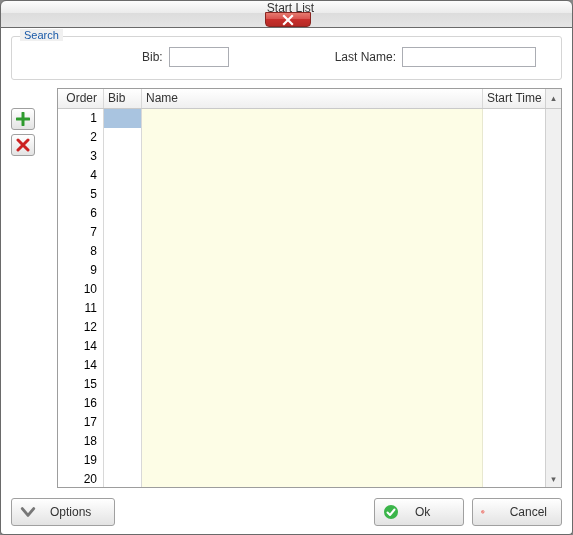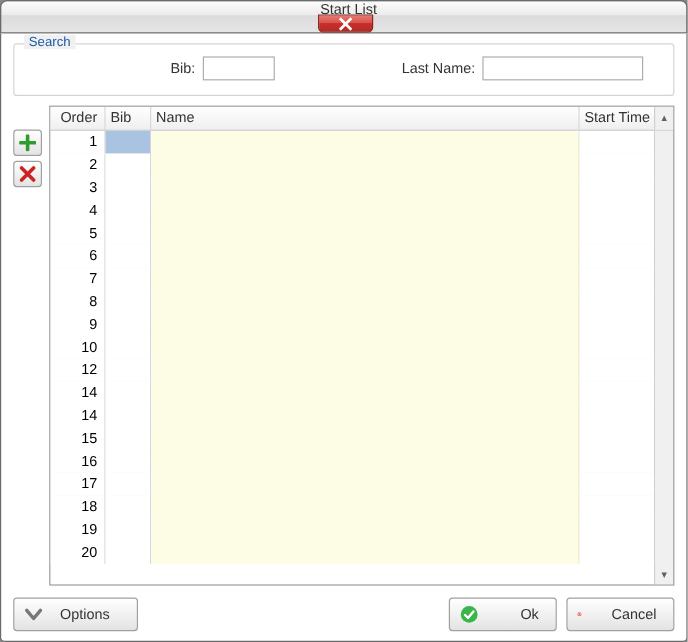--- a/index.html
+++ b/index.html
@@ -76,21 +76,21 @@
     .ln-label { margin-left: 100px; }
     .ln-input { width: 134px; }
     .text-input {
       height: 20px;
       border: 1px solid #abadb3;
       background: #fff;
       padding: 1px 3px;
       font-size: 12px;
     }
     
-    .main-area { display: flex; gap: 6px; }
+    .main-area { display: flex; gap: 22px; }
     .side-buttons { display: flex; flex-direction: column; gap: 4px; margin-top: 20px; width: 24px;}
     .icon-btn {
       width: 24px; height: 22px;
       border: 1px solid #a0a0a0;
       background: linear-gradient(to bottom, #ffffff, #e3e3e3);
       border-radius: 3px;
       display: flex; align-items: center; justify-content: center;
       cursor: pointer;
     }
     .icon-btn svg { width: 14px; height: 14px; }
@@ -148,21 +148,21 @@
       display:flex;
       align-items:center;
       gap: 10px;
       padding: 0 14px 0 8px;
       cursor: pointer;
       color: #333;
       font-size: 12px;
     }
     .btn .ico { width:16px; height:16px; display:flex;align-items:center;justify-content:center;}
     .btn-options{width:104px; justify-content:flex-start; gap:14px;}
-    .btn-ok{width:90px; justify-content:space-between; gap:28px;}
+    .btn-ok{width:90px; justify-content:flex-start; gap:16px;}
     .btn-cancel{width:90px; justify-content:center; gap:25px;}
     .right-btns{display:flex; gap:8px;}
   </style>
 </head>
 <body>
 
 <div class="titlebar">
   <span class="title">Start List</span>
   <div class="close-btn">
     <svg viewBox="0 0 10 10">
@@ -263,20 +263,26 @@
               <div class="td col-name"></div>
               <div class="td col-start"></div>
             </div>
             <div class="tr">
               <div class="td col-order">10</div>
               <div class="td col-bib"></div>
               <div class="td col-name"></div>
               <div class="td col-start"></div>
             </div>
             <div class="tr">
+              <div class="td col-order">11</div>
+              <div class="td col-bib"></div>
+              <div class="td col-name"></div>
+              <div class="td col-start"></div>
+            </div>
+            <div class="tr">
               <div class="td col-order">12</div>
               <div class="td col-bib"></div>
               <div class="td col-name"></div>
               <div class="td col-start"></div>
             </div>
             <div class="tr">
               <div class="td col-order">14</div>
               <div class="td col-bib"></div>
               <div class="td col-name"></div>
               <div class="td col-start"></div>

